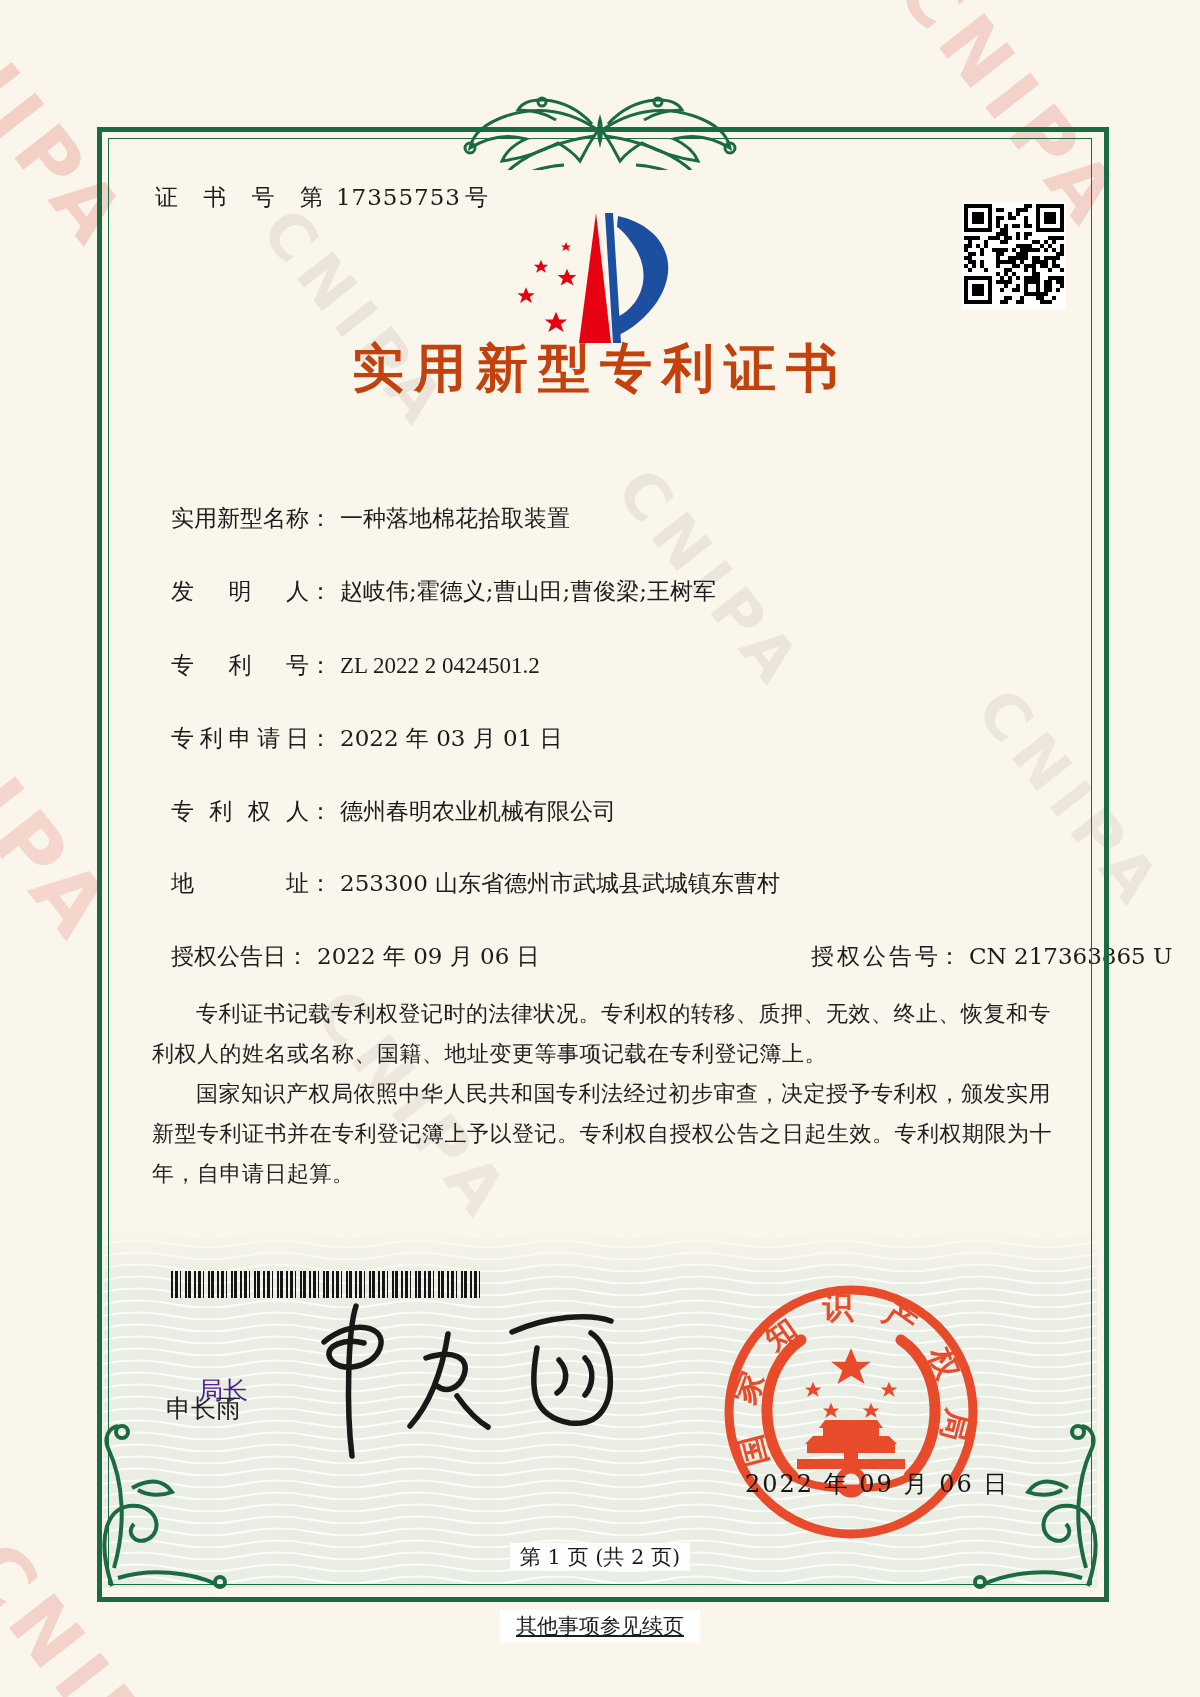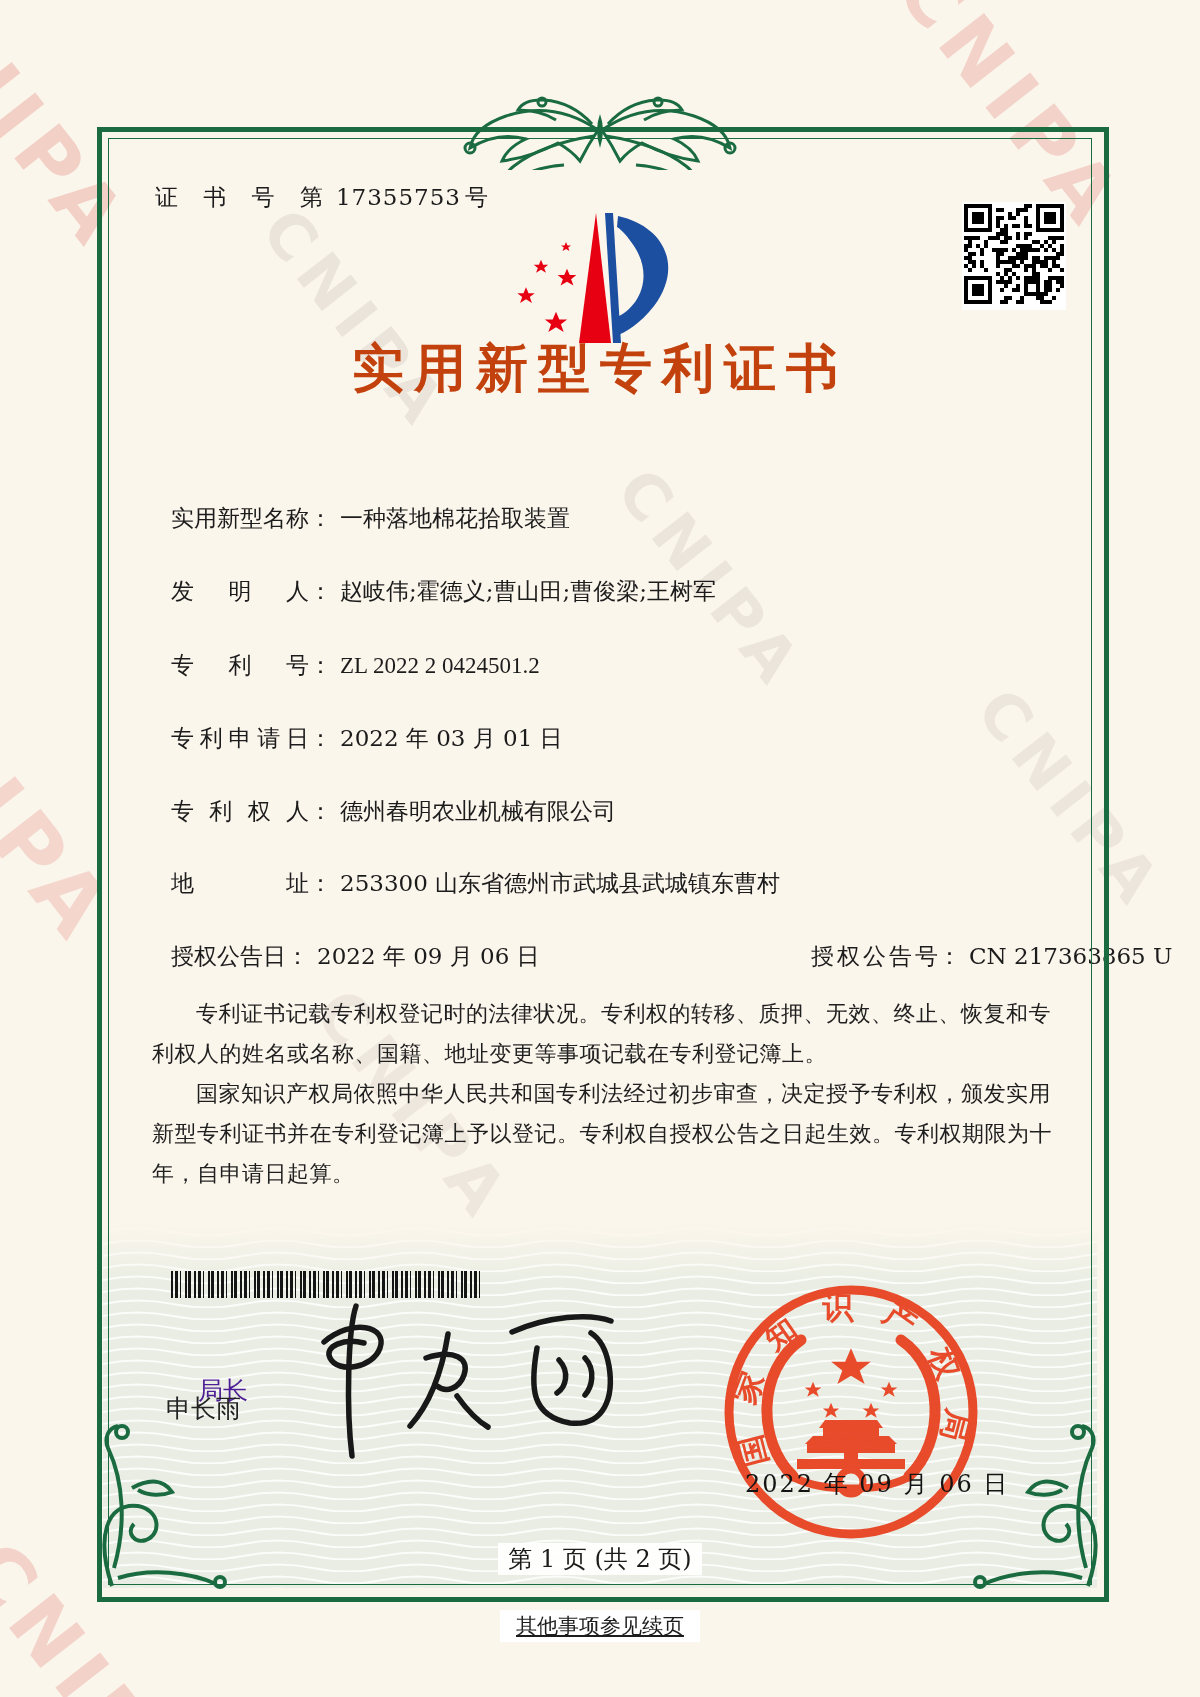--- a/index.html
+++ b/index.html
@@ -51,21 +51,21 @@
   .sig-title{position:absolute;left:166px;top:1374px;z-index:2;font-size:25px;
     font-family:"DejaVu Sans","Liberation Sans",sans-serif;color:#4c1d95;margin-left:32px;}
   .sig-name{position:absolute;left:166px;top:1392px;z-index:2;font-size:25px;
     font-family:"DejaVu Sans","Liberation Sans",sans-serif;color:#222;}
   .signature{position:absolute;left:308px;top:1288px;z-index:2;}
   
   .seal{position:absolute;left:711px;top:1272px;z-index:2;opacity:.93;}
   .seal-date{position:absolute;left:745px;top:1468px;z-index:4;font-size:24px;
     letter-spacing:2px;color:#141414;white-space:nowrap;}
   
-  .page-info{position:absolute;left:0;top:1543px;width:100%;text-align:center;z-index:2;font-size:24px;}
+  .page-info{position:absolute;left:0;top:1543px;width:100%;text-align:center;z-index:2;font-size:21px;}
   .page-info span{background:rgba(255,255,255,.92);padding:2px 10px;}
   .next-note{position:absolute;left:0;top:1612px;width:100%;text-align:center;z-index:4;font-size:21px;}
   .next-note span{background:#ffffff;padding:4px 16px;text-decoration:underline;}
   .ornament-top{position:absolute;left:400px;top:84px;z-index:4;}
   .corner{position:absolute;z-index:4;}
 </style>
 </head>
 <body>
 
 <div class="page">

